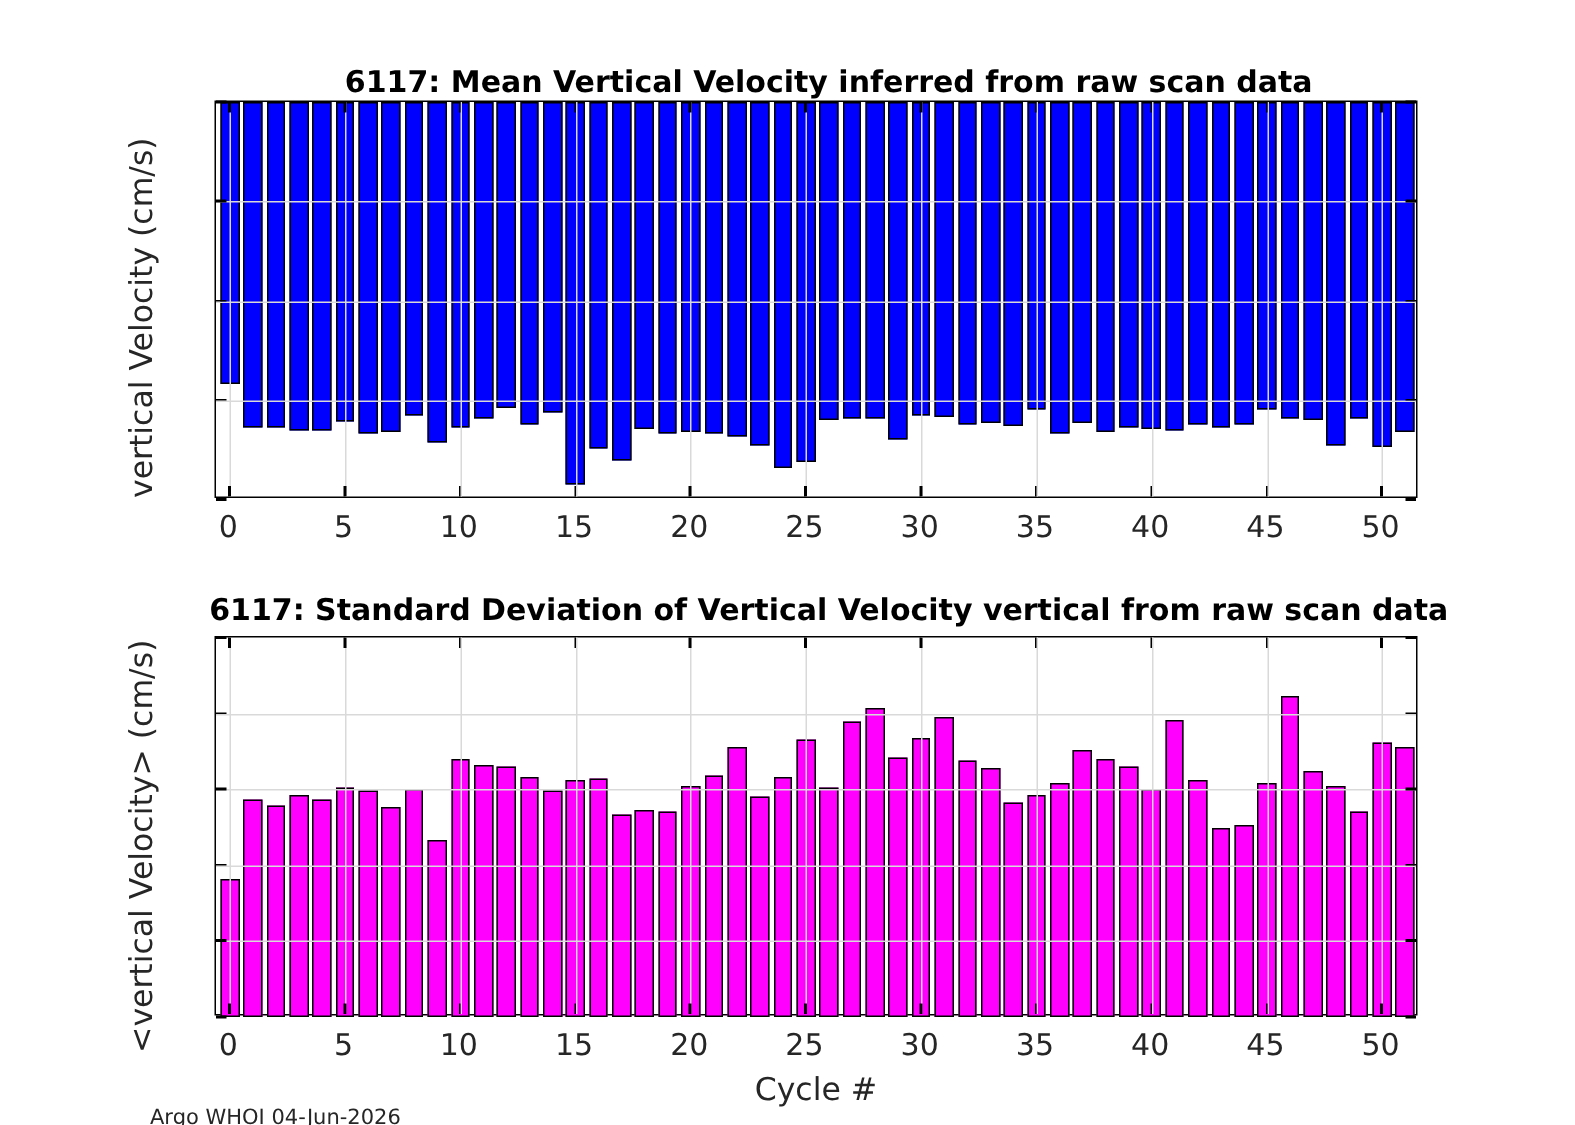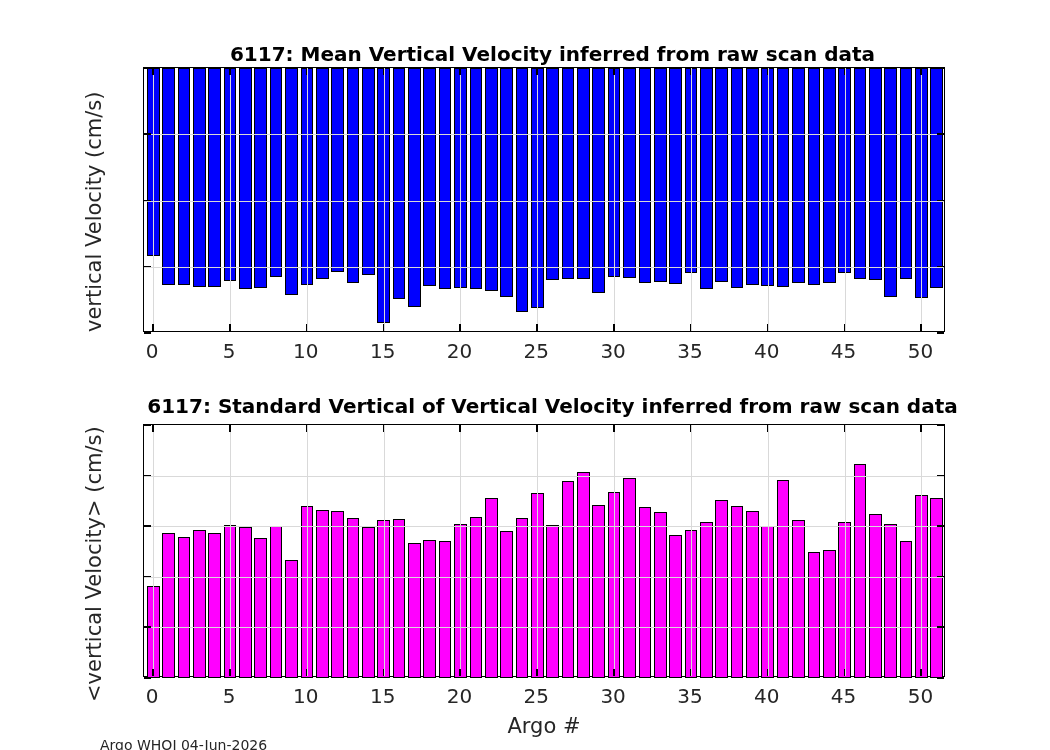--- a/index.html
+++ b/index.html
@@ -239,21 +239,21 @@
         <div class="xtick-mark" style="left: 843.598px; top: 312px; height: 7px;"></div>
         <div class="xtick-mark" style="left: 843.598px; top: 56px; height: 7px;"></div>
         <div class="xtick-label" style="left: 803.598px; width: 80px; top: 329px;">45</div>
         <div class="xtick-mark" style="left: 920.418px; top: 312px; height: 7px;"></div>
         <div class="xtick-mark" style="left: 920.418px; top: 56px; height: 7px;"></div>
         <div class="xtick-label" style="left: 880.418px; width: 80px; top: 329px;">50</div>
       </div>
   </div>
 
   <div class="panel" id="panel-std">
-    <div class="panel-title" id="title-std" style="left: 60px; top: 382px; width: 985px; font-size: 20px;">6117: Standard Vertical of Vertical Velocity inferred from raw scan data</div>
+    <div class="panel-title" id="title-std" style="left: 60px; top: 382px; width: 985px; font-size: 20px;">6117: Standard Deviation of Vertical Velocity vertical from raw scan data</div>
 
     <div class="ylabel" id="ylabel-std" style="left: 82px; top: 690px;">&lt;vertical Velocity&gt; (cm/s)</div>
 
     <div class="plot-area" id="plot-std" style="left: 143px; top: 412px; width: 802px; height: 253px;">
       <div class="bars" id="bars-std">
           <div class="bar" title="cycle 0: 9.1" style="left: 2.91916px; width: 12.5985px; top: 160.908px; height: 92.092px; background: rgb(255, 0, 255);"></div>
           <div class="bar" title="cycle 1: 14.3" style="left: 18.2831px; width: 12.5985px; top: 108.284px; height: 144.716px; background: rgb(255, 0, 255);"></div>
           <div class="bar" title="cycle 2: 13.9" style="left: 33.6471px; width: 12.5985px; top: 112.332px; height: 140.668px; background: rgb(255, 0, 255);"></div>
           <div class="bar" title="cycle 3: 14.6" style="left: 49.0111px; width: 12.5985px; top: 105.248px; height: 147.752px; background: rgb(255, 0, 255);"></div>
           <div class="bar" title="cycle 4: 14.3" style="left: 64.3751px; width: 12.5985px; top: 108.284px; height: 144.716px; background: rgb(255, 0, 255);"></div>
@@ -362,18 +362,18 @@
         <div class="xtick-mark" style="left: 766.778px; top: 413px; height: 7px;"></div>
         <div class="xtick-label" style="left: 726.778px; width: 80px; top: 674px;">40</div>
         <div class="xtick-mark" style="left: 843.598px; top: 657px; height: 7px;"></div>
         <div class="xtick-mark" style="left: 843.598px; top: 413px; height: 7px;"></div>
         <div class="xtick-label" style="left: 803.598px; width: 80px; top: 674px;">45</div>
         <div class="xtick-mark" style="left: 920.418px; top: 657px; height: 7px;"></div>
         <div class="xtick-mark" style="left: 920.418px; top: 413px; height: 7px;"></div>
         <div class="xtick-label" style="left: 880.418px; width: 80px; top: 674px;">50</div>
       </div>
 
-    <div class="xlabel" id="xlabel-std" style="left: 143px; width: 802px; top: 702px;">Argo #</div>
+    <div class="xlabel" id="xlabel-std" style="left: 143px; width: 802px; top: 702px;">Cycle #</div>
   </div>
 
   <div class="footer-note">Argo WHOI 04-Jun-2026</div>
 
 </div>
 
 </body></html>

